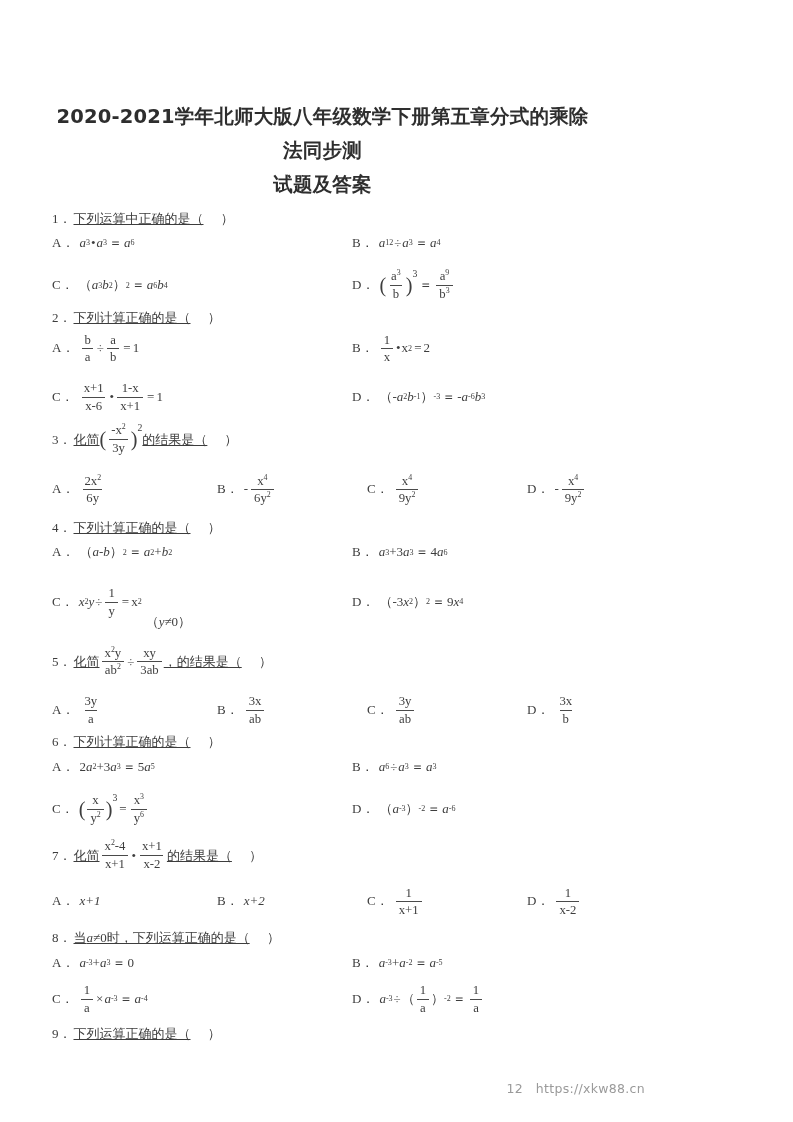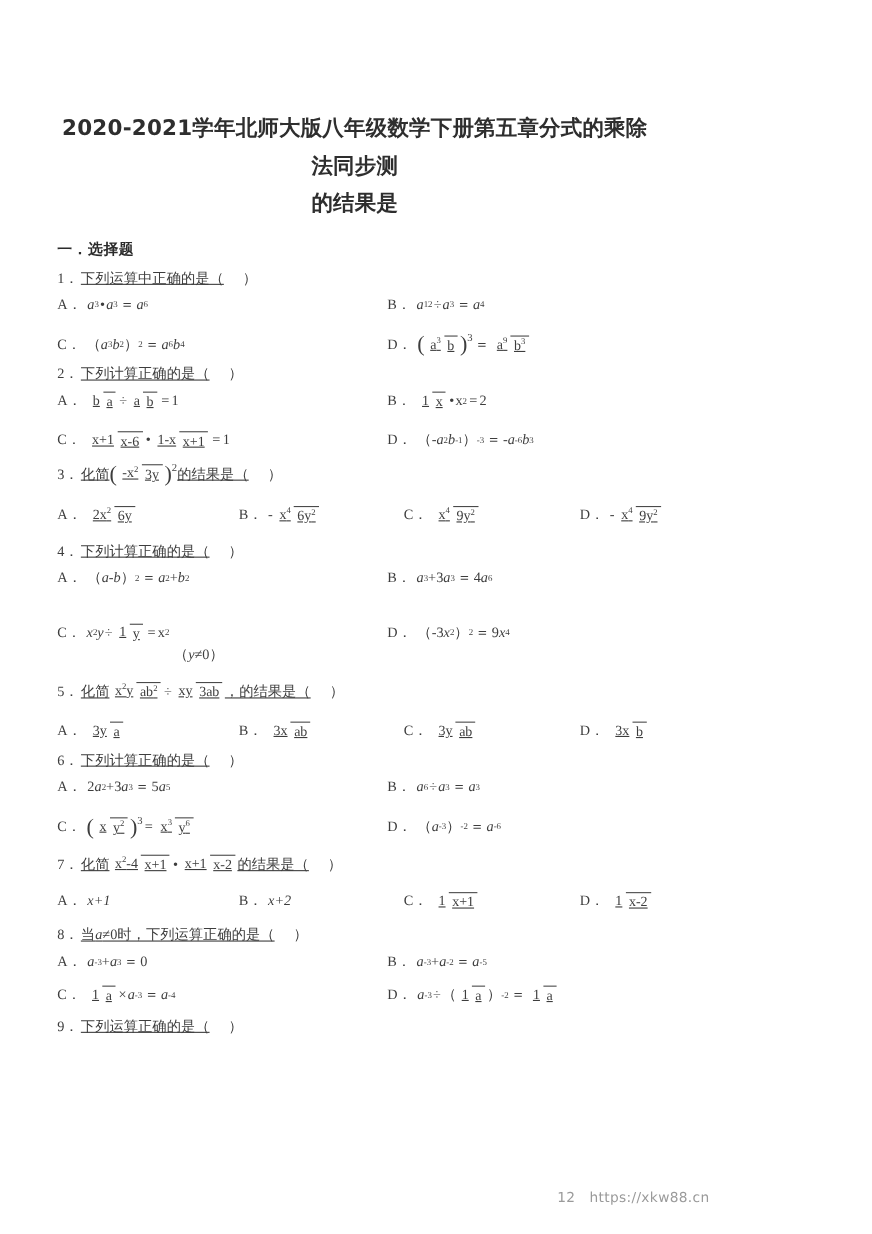--- a/index.html
+++ b/index.html
@@ -99,26 +99,25 @@
     font-size: .62em;
     line-height: 0;
   }
   sup.sp { vertical-align: super; }
   .op { margin: 0 1px; }
   .eq { margin: 0 2px; }
 
   
   .frac {
     display: inline-flex;
-    flex-direction: row;
+    flex-direction: column;
     align-items: center;
     vertical-align: middle;
     margin: 0 2px;
     font-size: .98em;
-    text-decoration: underline;
   }
   .frac .num {
     padding: 0 3px 1px 3px;
     line-height: 1.15;
     white-space: nowrap;
   }
   .frac .den {
     border-top: 1px solid #4a4a4a;
     padding: 1px 3px 0 3px;
     line-height: 1.15;
@@ -152,24 +151,23 @@
     letter-spacing: .3px;
   }
 </style>
 </head>
 <body>
 
 <div class="page">
 
   <h1 class="doc-title">
     <span>2020-2021学年北师大版八年级数学下册第五章分式的乘除法同步测</span>
-    <span class="ln2">的结果是</span>
+    <span class="ln2">试题及答案</span>
   </h1>
 
-  <div class="section-head">一．选择题</div>
 
   <div class="question">
     <div class="q-stem">
       <span class="q-num">1．</span>
       <span class="q-text">下列运算中正确的是（</span>
       <span class="paren">&nbsp;</span>
       <span>）</span>
     </div>
     <div class="opts-2col tall">
       <div class="opt">

